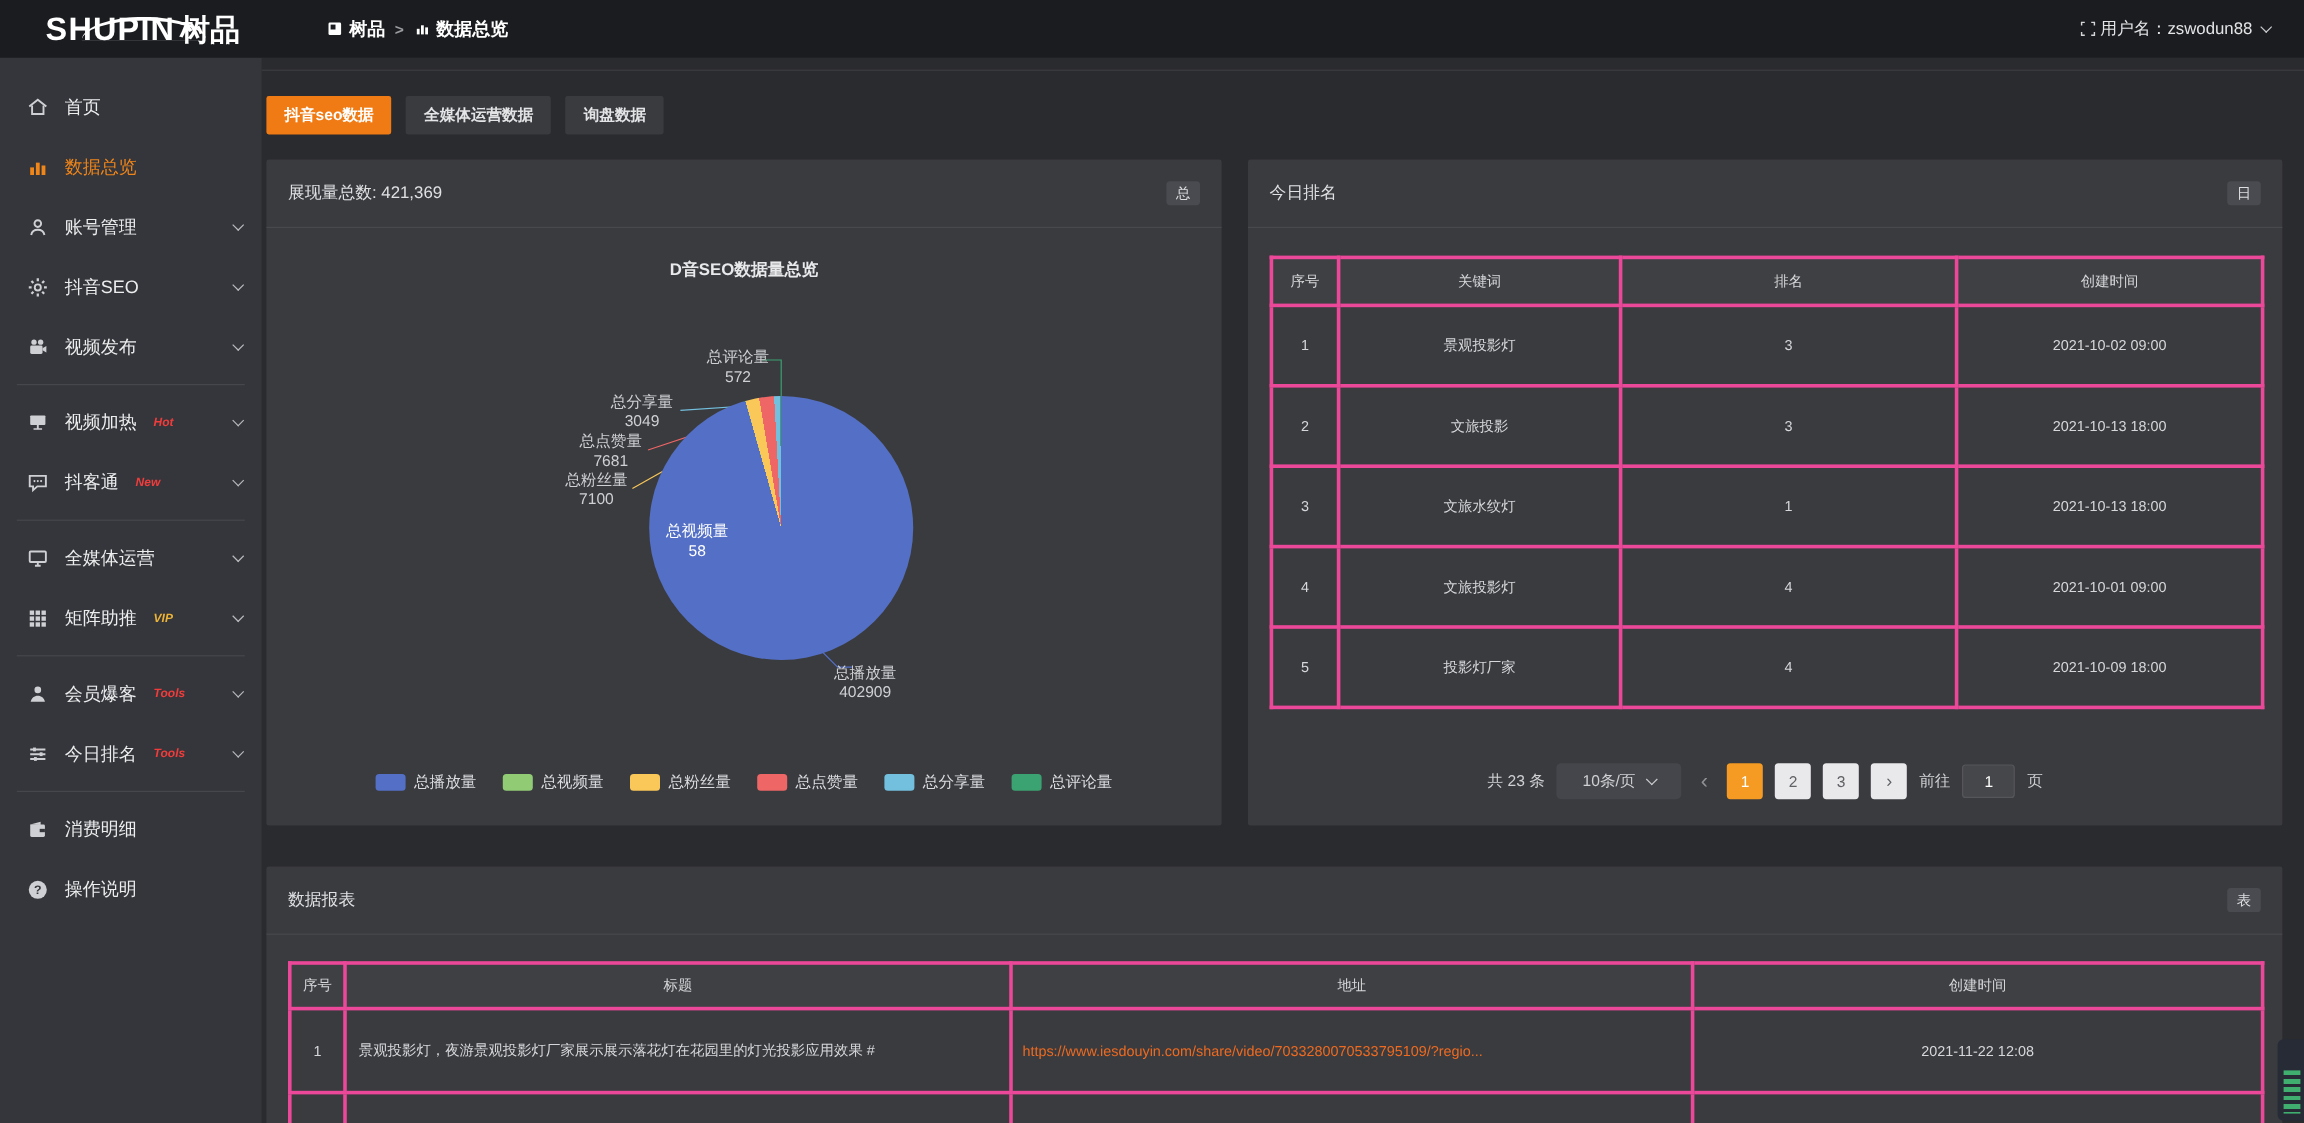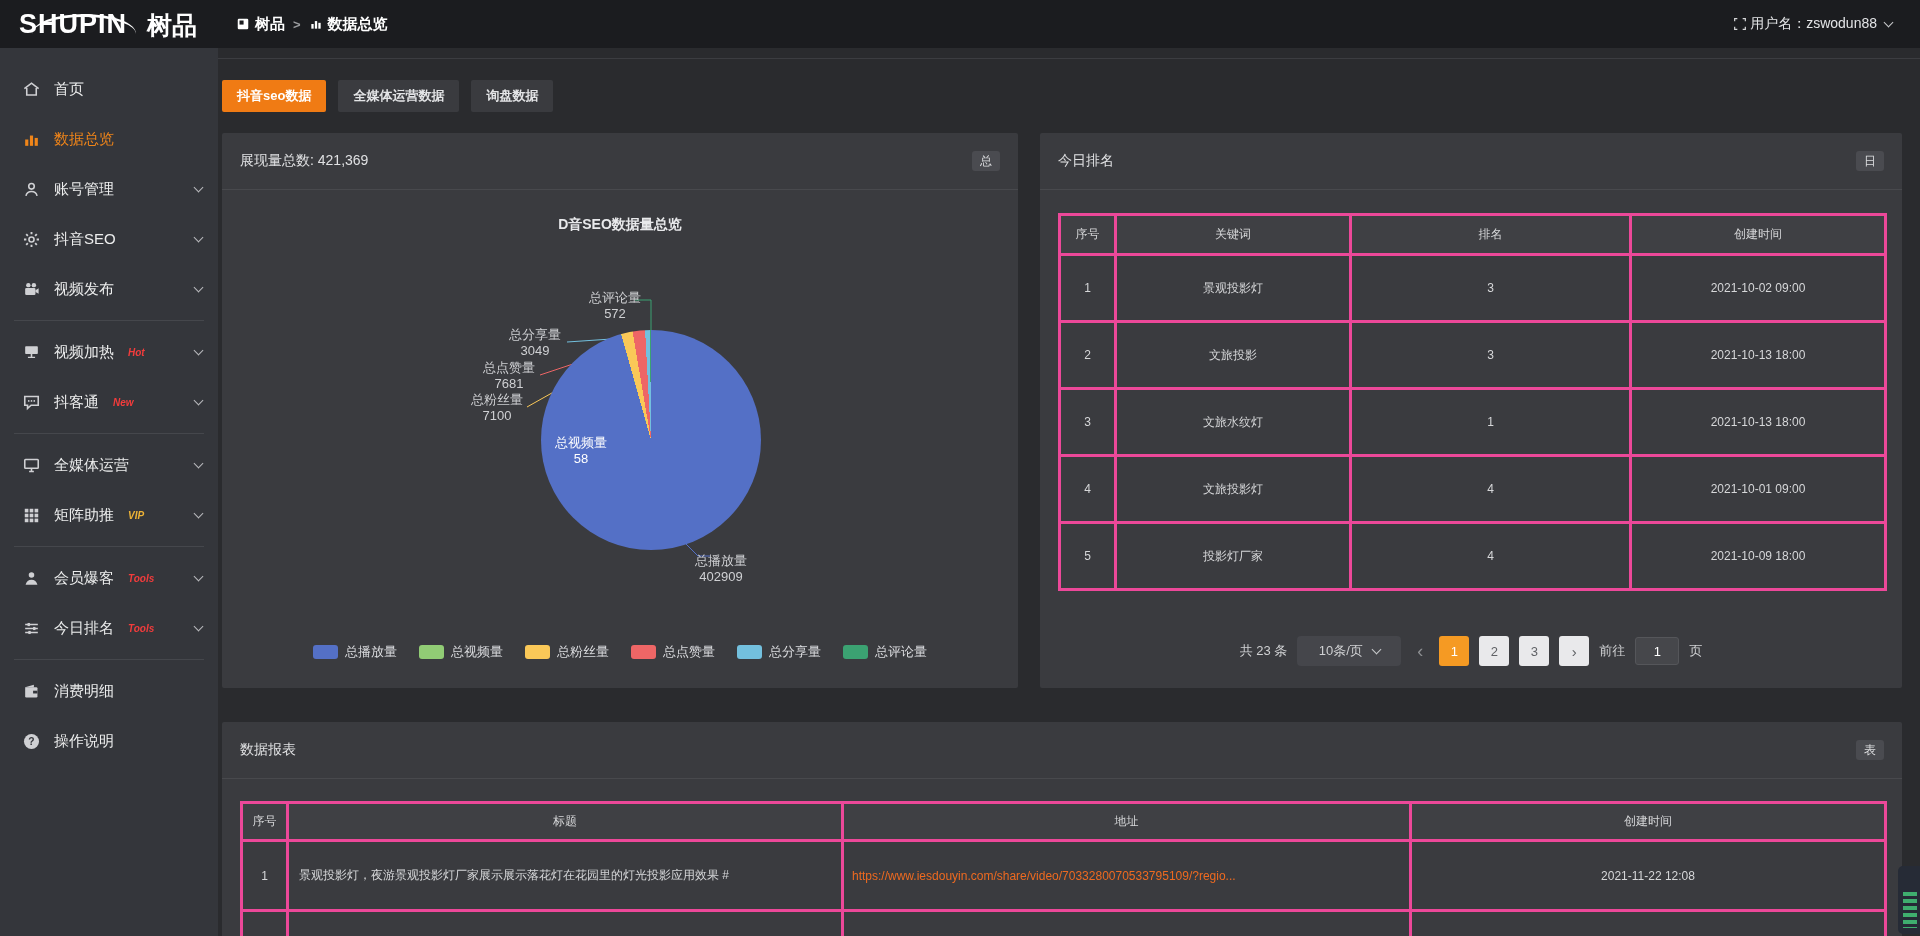--- a/index.html
+++ b/index.html
@@ -2,21 +2,21 @@
 <html><head>
 <meta charset="utf-8">
 <style>
   * { margin:0; padding:0; box-sizing:border-box; }
   html,body { width:1920px; height:936px; overflow:hidden; }
   body { font-family:"Liberation Sans","DejaVu Sans",sans-serif; background:#2a2b2e; color:#e2e3e5; }
   .screen { position:relative; width:1920px; height:936px; overflow:hidden; }
 
   
   .header { position:absolute; left:0; top:0; width:100%; height:48px; background:#1b1c1f; display:flex; align-items:center; z-index:5; }
-  .logo { position:relative; width:218px; padding-left:19px; display:flex; align-items:flex-end; gap:20px; }
+  .logo { position:relative; width:218px; padding-left:2px; display:flex; align-items:flex-end; gap:4px;margin-left:36px; }
   .logo-arc { position:absolute; top:3px; left:32px; width:104px; height:20px; border-top:3px solid #fff; border-radius:50% 50% 0 0 / 100% 100% 0 0; }
   .logo-en { font-size:27px; font-weight:800; letter-spacing:1px; color:#fff; line-height:1; }
   .logo-cn { font-size:25px; font-weight:800; color:#fff; line-height:1; }
   .breadcrumb { display:flex; align-items:center; gap:8px; font-size:15px; font-weight:bold; color:#fff; margin-left:18px; }
   .bc-item { display:flex; align-items:center; gap:5px; cursor:pointer; }
   .bc-sep { color:#9a9b9e; font-size:13px; }
   .header-right { margin-left:auto; display:flex; align-items:center; gap:2px; padding-right:28px; color:#e3e4e6; }
   .fullscreen { cursor:pointer; display:flex; }
   .username { display:flex; align-items:center; gap:8px; font-size:14px; cursor:pointer; }
   .chev-down { width:7px; height:7px; border-right:1.5px solid #c9cacc; border-bottom:1.5px solid #c9cacc; transform:rotate(45deg); margin-top:-4px; }

